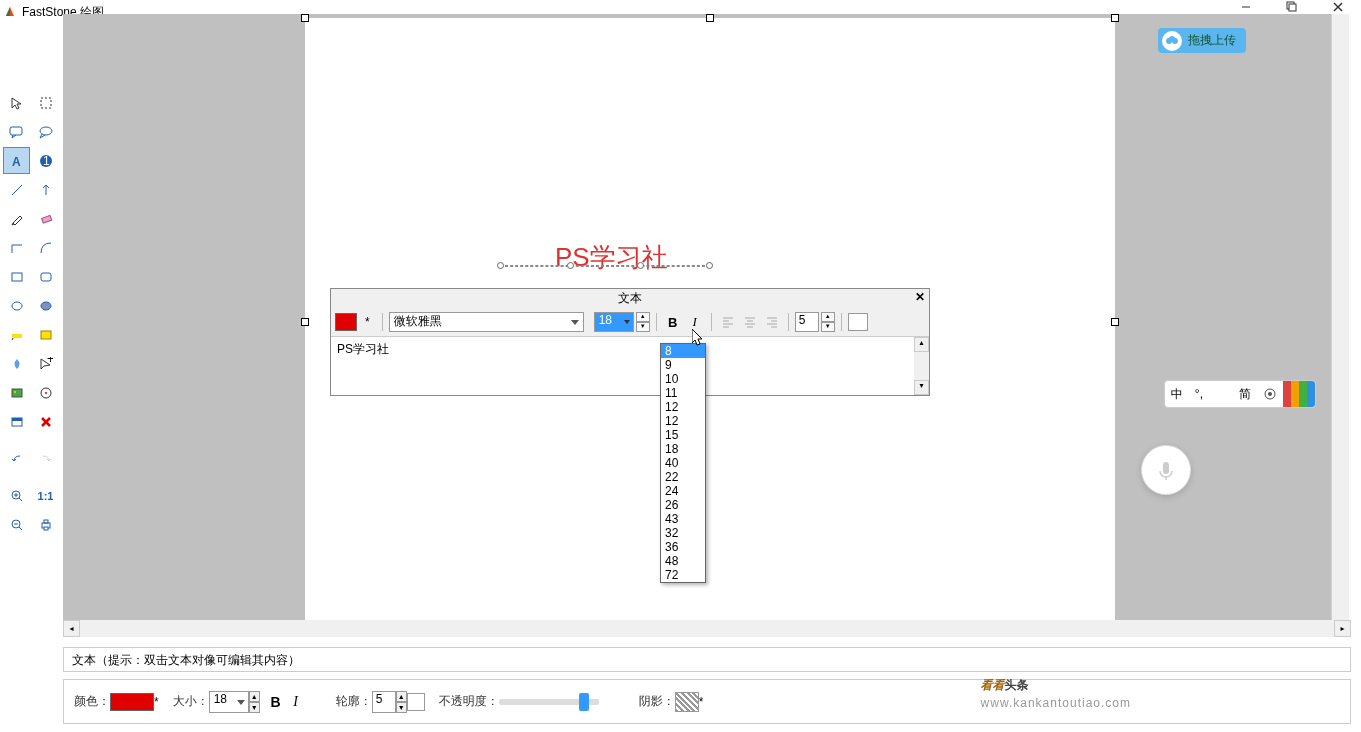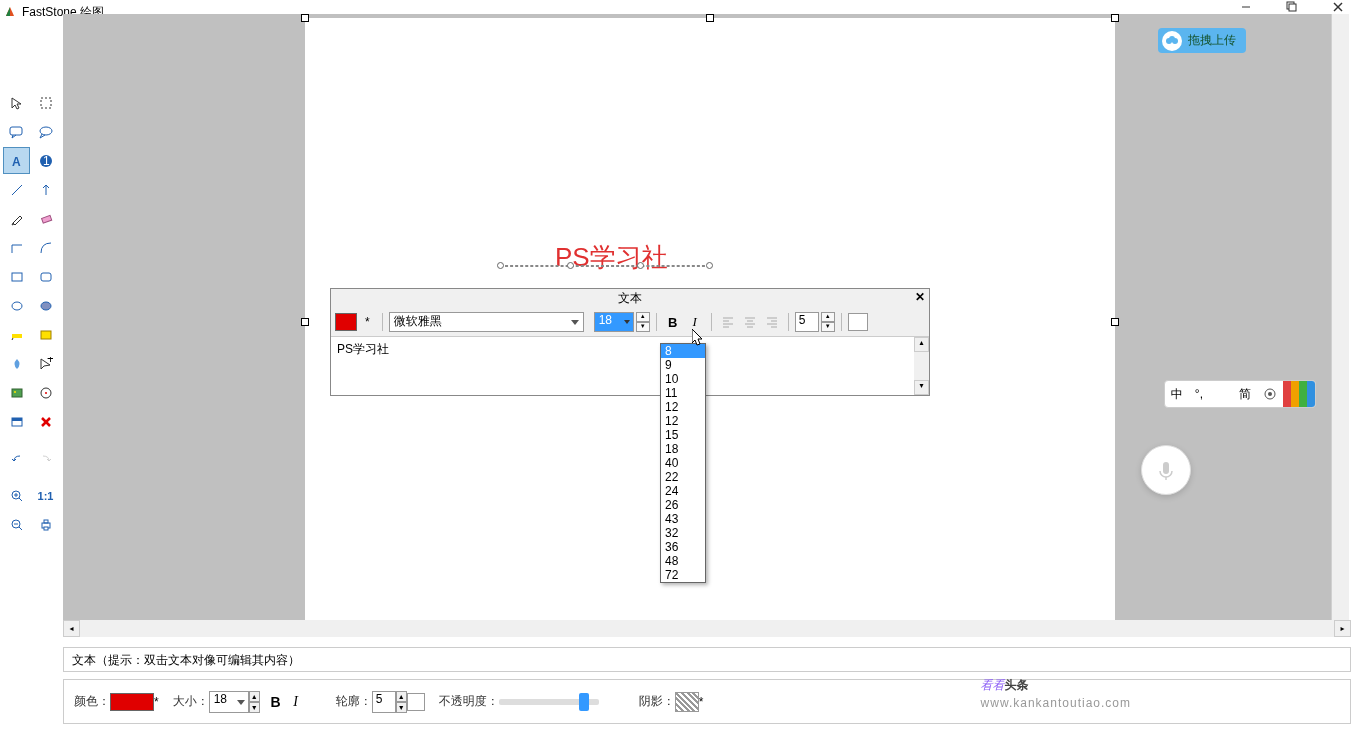--- a/index.html
+++ b/index.html
@@ -516,16 +516,16 @@
 <div class="mic-btn">
   <svg width="22" height="22">
       <rect x="8" y="3" width="6" height="12" rx="3" fill="#ccc"></rect>
       <path d="M5 12 A6 6 0 0 0 17 12" fill="none" stroke="#ccc" stroke-width="1.5"></path>
       <line x1="11" y1="18" x2="11" y2="21" stroke="#ccc" stroke-width="1.5"></line>
     </svg>
 </div>
 
 <div class="watermark">
   <div class="big">
-    <span style="color:#8b5cf6;font-weight:normal;font-style:italic">看看</span><span style="color:#444;font-weight:bold">头条</span>
+    <span style="color:#a16207;font-weight:bold;font-style:italic">看看</span><span style="color:#444;font-weight:bold">头条</span>
   </div>
   <div class="url">www.kankantoutiao.com</div>
 </div>
 
 </body></html>

